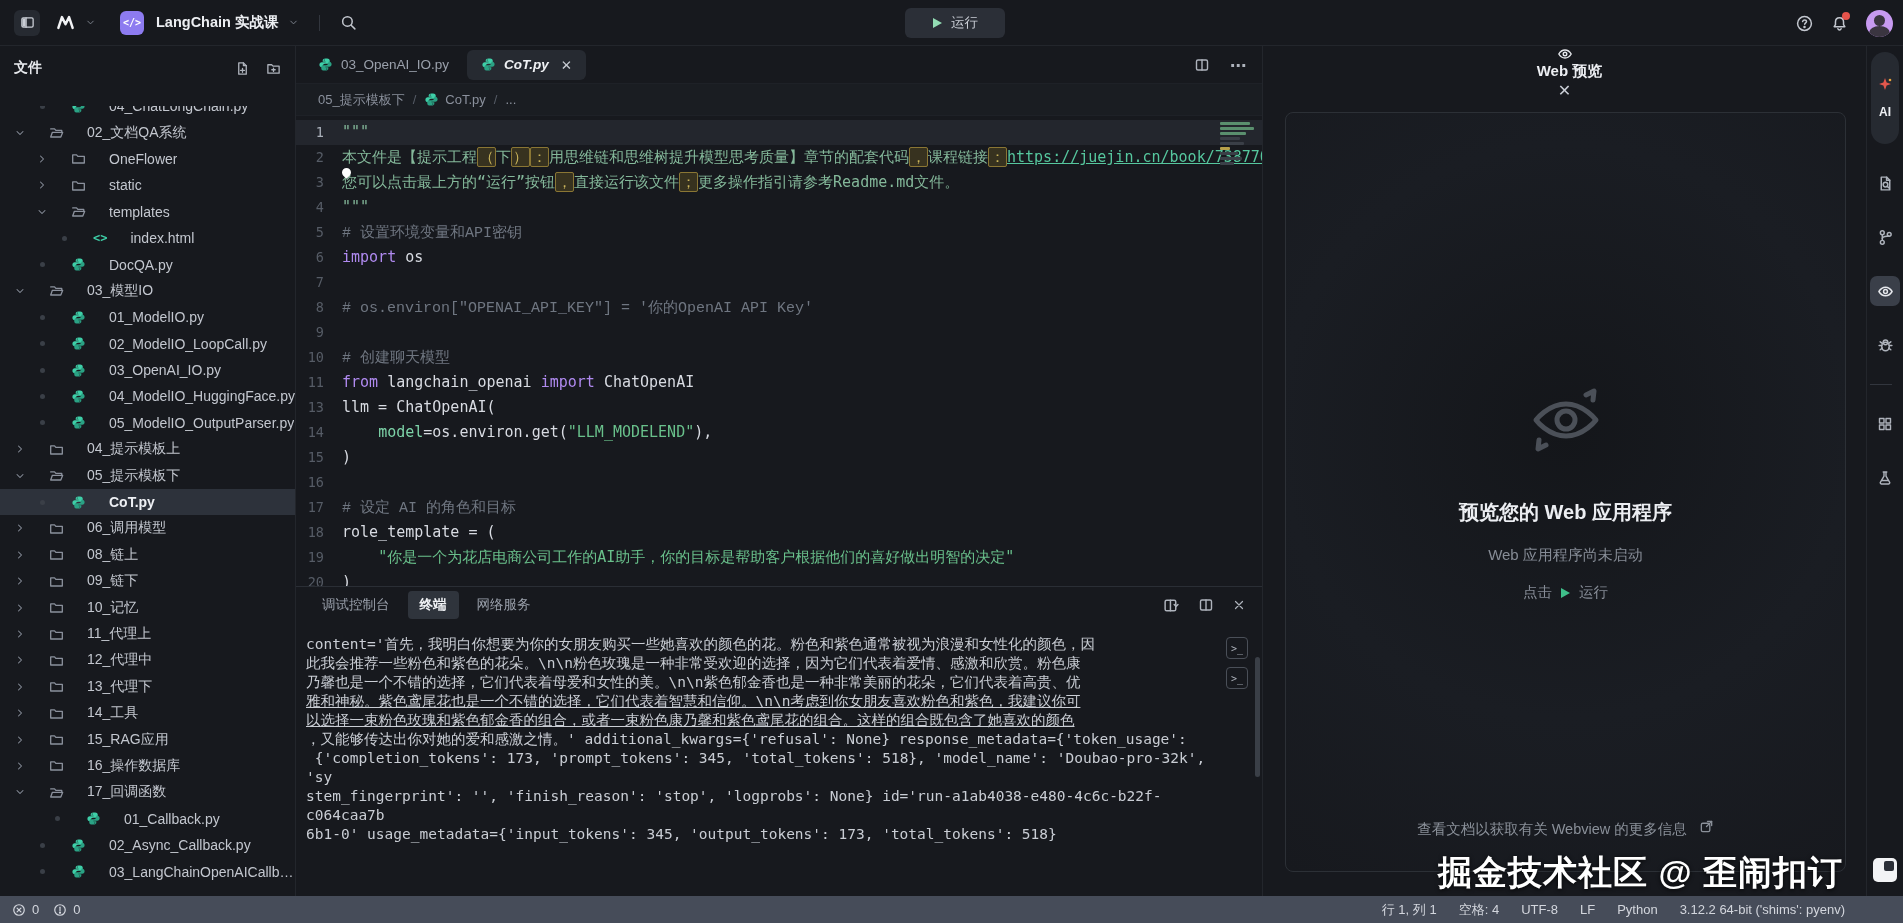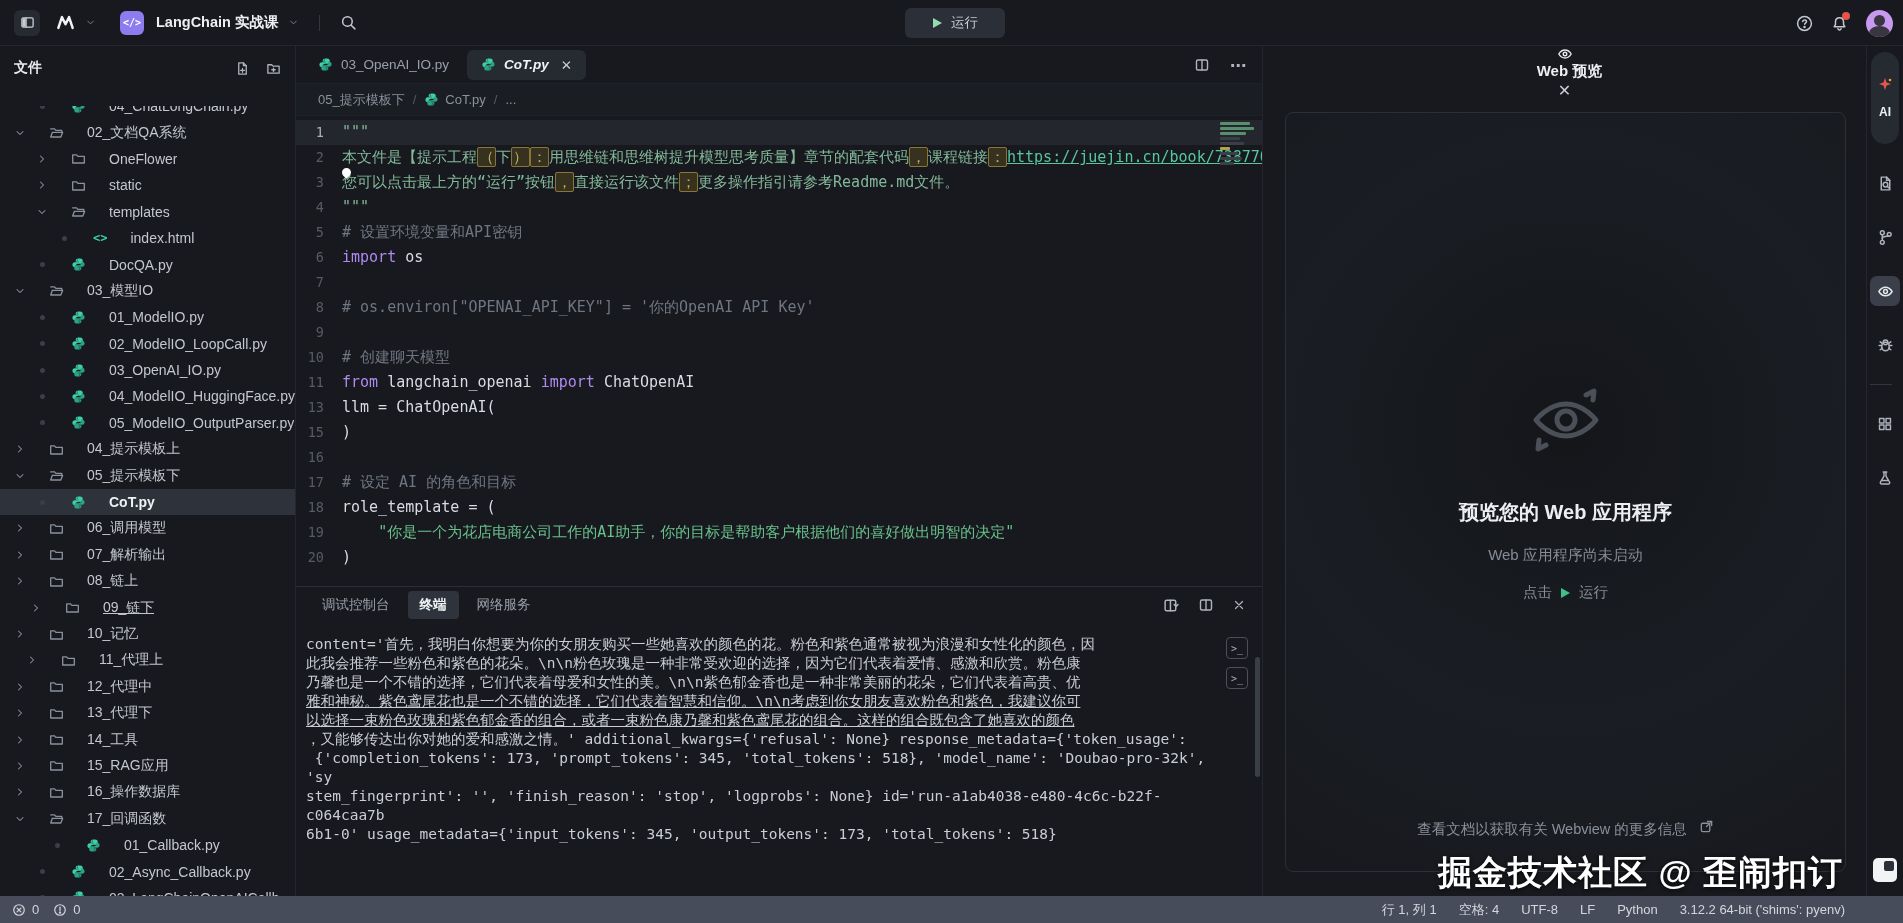--- a/index.html
+++ b/index.html
@@ -56,21 +56,21 @@
   .code-area { position:absolute; left:0; top:70px; right:0; bottom:251px; background:#17191e; overflow:hidden; font-family:"DejaVu Sans Mono",monospace; font-size:15px; }
   .code-lines { padding-top:4px; }
   .cline { height:25px; line-height:25px; display:flex; white-space:pre; position:relative; }
   .cline.cur { background:#23262d; }
   .lnum { width:28px; text-align:right; color:#565c66; flex:none; font-size:13.5px; }
   .cline.cur .lnum { color:#aab0ba; }
   .ltext { padding-left:18px; overflow:hidden; }
   .tk-doc { color:#84b89a; }
   .tk-url { color:#56c79e; text-decoration:underline; }
   .tk-box { color:#c9b35a; background:rgba(125,105,35,.32); border:1px solid #8a7634; border-radius:2px; padding:0 1px; }
-  .tk-cmt { color:#6f7681; }
+  .tk-cmt { color:#6f7681;font-family:Liberation Mono, monospace; }
   .tk-kw { color:#b08af0; }
   .tk-str { color:#69c08b; }
   .tk-param { color:#7dd3a8; }
   .tk-plain { color:#d8dbe2; }
   .cursor-pin { position:absolute; left:46px; top:52px; width:9px; height:9px; border-radius:50% 50% 50% 0; background:#fff; transform:rotate(-45deg); z-index:3; }
   .minimap { position:absolute; right:6px; top:4px; width:36px; }
   .minimap .mm { height:3px; margin:2px 0; border-radius:1px; }
 
   
   .terminal { position:absolute; left:0; bottom:0; right:0; height:310px; background:#17191e; border-top:1px solid #2a2e35;margin-top:8px; }
@@ -406,36 +406,23 @@
           <span class="ic chev">
             <svg width="12" height="12" viewBox="0 0 16 16" fill="none" stroke="currentColor" stroke-width="1.4" stroke-linecap="round" stroke-linejoin="round">
               <path d="M6 4l4 4-4 4"></path>
             </svg>
           </span>
           <span class="ic folder-ic">
             <svg width="15" height="15" viewBox="0 0 16 16" fill="none" stroke="currentColor" stroke-width="1.4" stroke-linecap="round" stroke-linejoin="round">
               <path d="M1.8 4.2h4.1l1.4 1.6h6.9v7H1.8z"></path>
             </svg>
           </span>
-          <span class="tlabel">07_解析输出</span>
-        </div>
-        <div class="trow" style="padding-left:14px;">
-          <span class="ic chev">
-            <svg width="12" height="12" viewBox="0 0 16 16" fill="none" stroke="currentColor" stroke-width="1.4" stroke-linecap="round" stroke-linejoin="round">
-              <path d="M6 4l4 4-4 4"></path>
-            </svg>
-          </span>
-          <span class="ic folder-ic">
-            <svg width="15" height="15" viewBox="0 0 16 16" fill="none" stroke="currentColor" stroke-width="1.4" stroke-linecap="round" stroke-linejoin="round">
-              <path d="M1.8 4.2h4.1l1.4 1.6h6.9v7H1.8z"></path>
-            </svg>
-          </span>
           <span class="tlabel">08_链上</span>
         </div>
-        <div class="trow" style="padding-left:30px;text-decoration:underline;">
+        <div class="trow" style="padding-left:14px;">
           <span class="ic chev">
             <svg width="12" height="12" viewBox="0 0 16 16" fill="none" stroke="currentColor" stroke-width="1.4" stroke-linecap="round" stroke-linejoin="round">
               <path d="M6 4l4 4-4 4"></path>
             </svg>
           </span>
           <span class="ic folder-ic">
             <svg width="15" height="15" viewBox="0 0 16 16" fill="none" stroke="currentColor" stroke-width="1.4" stroke-linecap="round" stroke-linejoin="round">
               <path d="M1.8 4.2h4.1l1.4 1.6h6.9v7H1.8z"></path>
             </svg>
           </span>
@@ -447,21 +434,21 @@
               <path d="M6 4l4 4-4 4"></path>
             </svg>
           </span>
           <span class="ic folder-ic">
             <svg width="15" height="15" viewBox="0 0 16 16" fill="none" stroke="currentColor" stroke-width="1.4" stroke-linecap="round" stroke-linejoin="round">
               <path d="M1.8 4.2h4.1l1.4 1.6h6.9v7H1.8z"></path>
             </svg>
           </span>
           <span class="tlabel">10_记忆</span>
         </div>
-        <div class="trow" style="padding-left:14px;margin-left:12px;">
+        <div class="trow" style="padding-left:14px;">
           <span class="ic chev">
             <svg width="12" height="12" viewBox="0 0 16 16" fill="none" stroke="currentColor" stroke-width="1.4" stroke-linecap="round" stroke-linejoin="round">
               <path d="M6 4l4 4-4 4"></path>
             </svg>
           </span>
           <span class="ic folder-ic">
             <svg width="15" height="15" viewBox="0 0 16 16" fill="none" stroke="currentColor" stroke-width="1.4" stroke-linecap="round" stroke-linejoin="round">
               <path d="M1.8 4.2h4.1l1.4 1.6h6.9v7H1.8z"></path>
             </svg>
           </span>
@@ -674,20 +661,24 @@
      <span class="lnum">10</span>
      <span class="ltext"><span class="tk-cmt"># 创建聊天模型</span></span>
    </div>
           <div class="cline">
      <span class="lnum">11</span>
      <span class="ltext"><span class="tk-kw">from</span><span class="tk-plain"> langchain_openai </span><span class="tk-kw">import</span><span class="tk-plain"> ChatOpenAI</span></span>
    </div>
           <div class="cline">
      <span class="lnum">13</span>
      <span class="ltext"><span class="tk-plain">llm = ChatOpenAI(</span></span>
+   </div>
+          <div class="cline">
+     <span class="lnum">14</span>
+     <span class="ltext"><span class="tk-plain">    </span><span class="tk-param">model</span><span class="tk-plain">=os.environ.get(</span><span class="tk-str">"LLM_MODELEND"</span><span class="tk-plain">),</span></span>
    </div>
           <div class="cline">
      <span class="lnum">15</span>
      <span class="ltext"><span class="tk-plain">)</span></span>
    </div>
           <div class="cline">
      <span class="lnum">16</span>
      <span class="ltext"></span>
    </div>
           <div class="cline">

